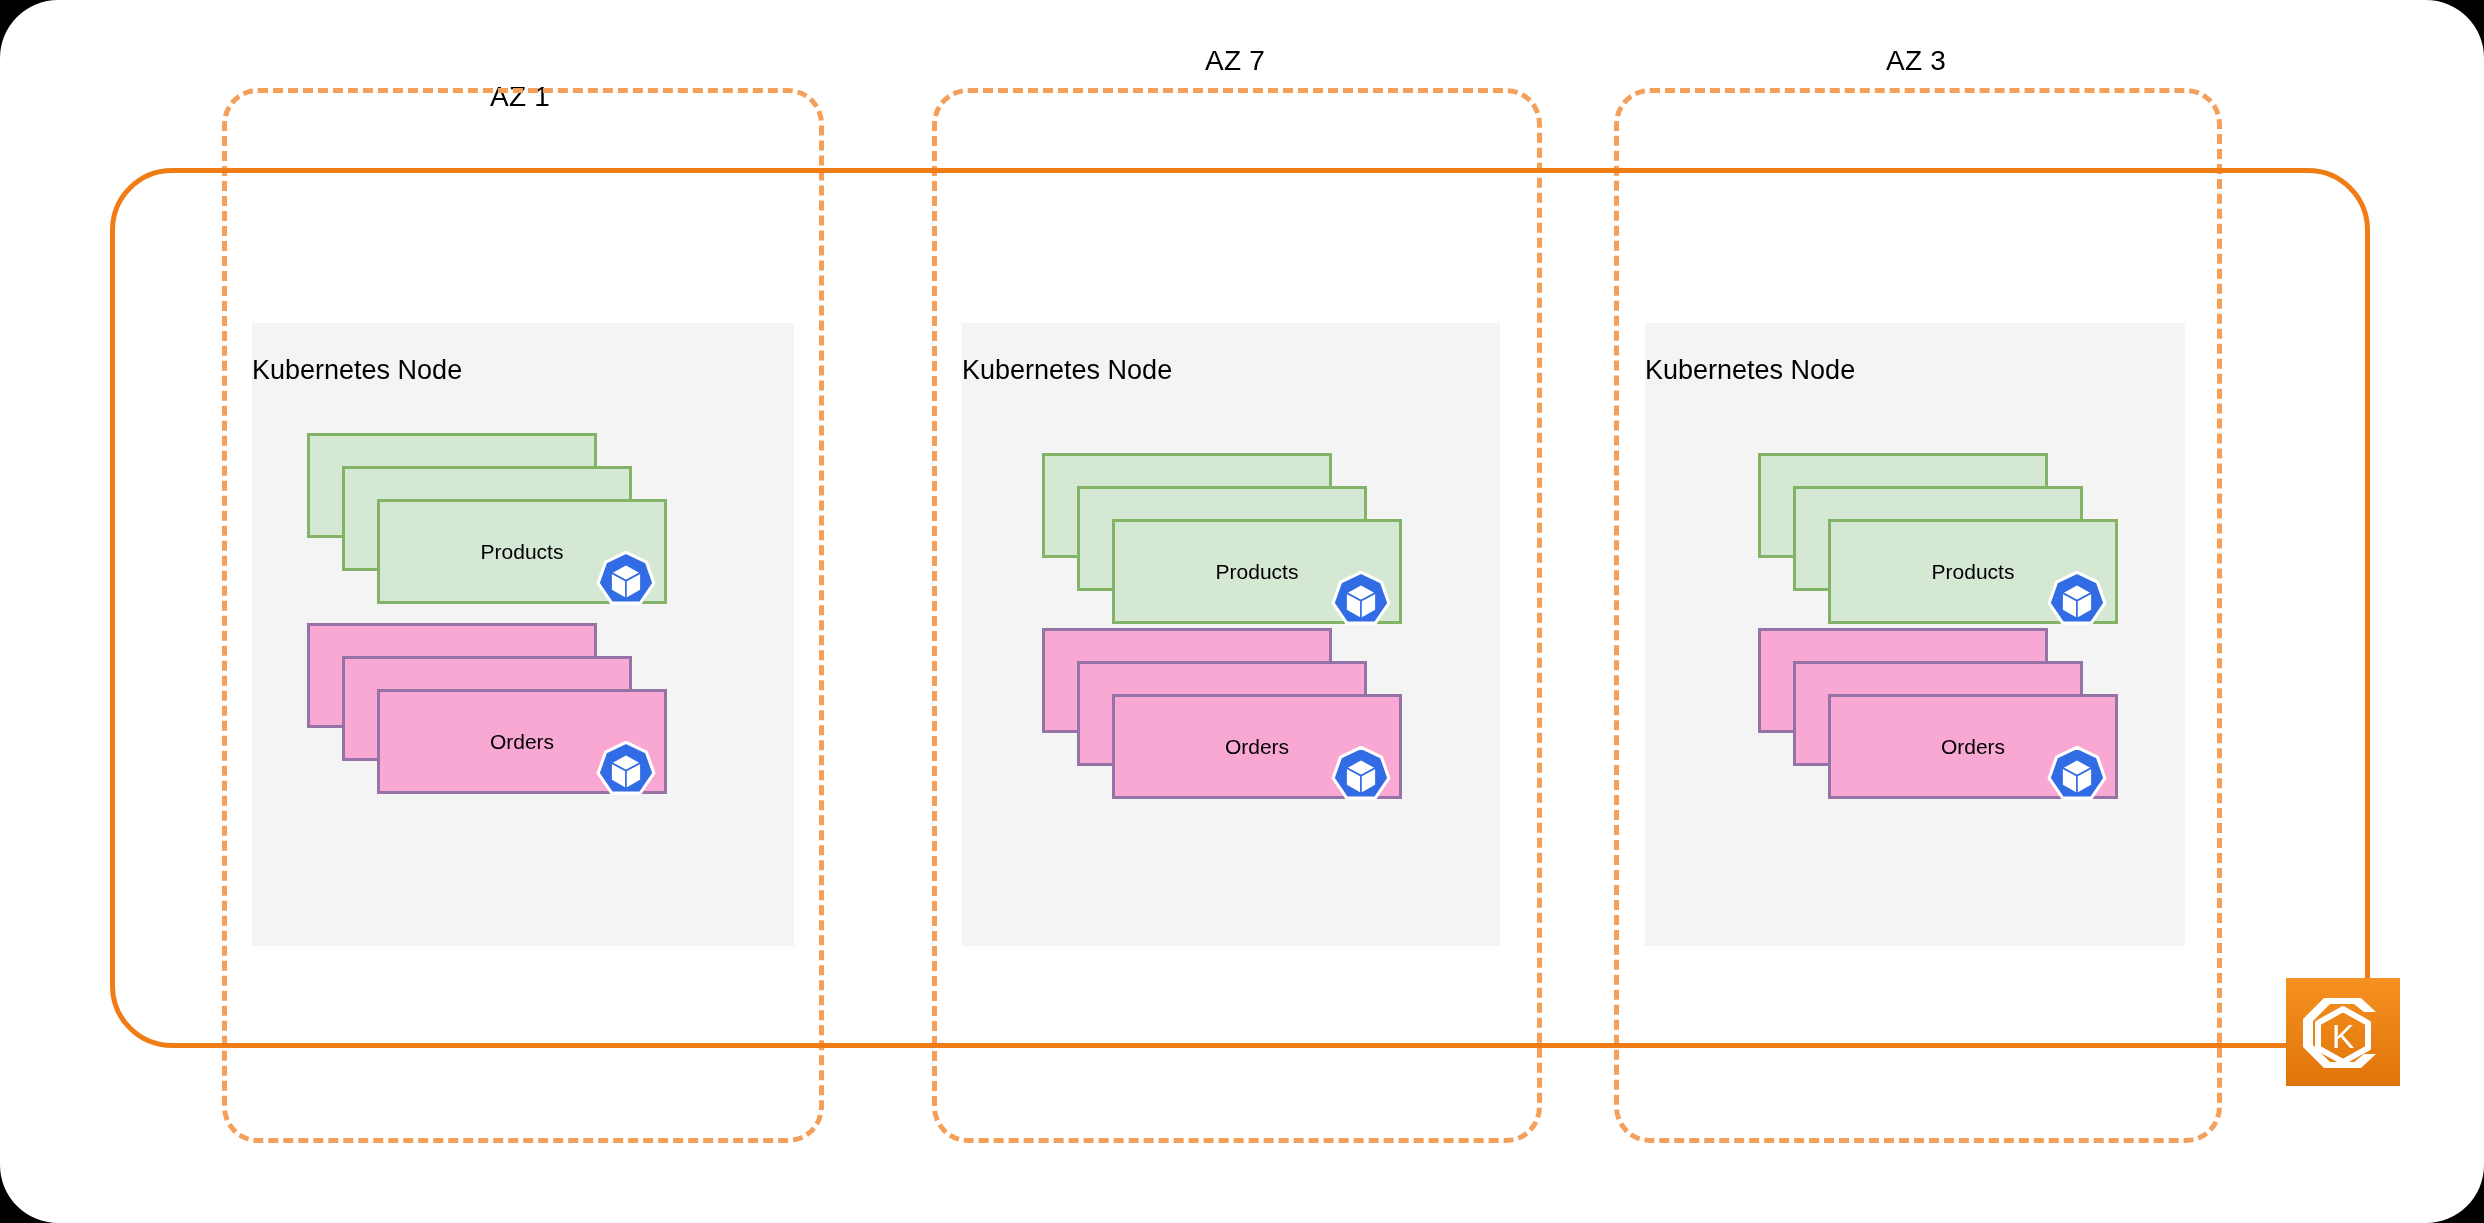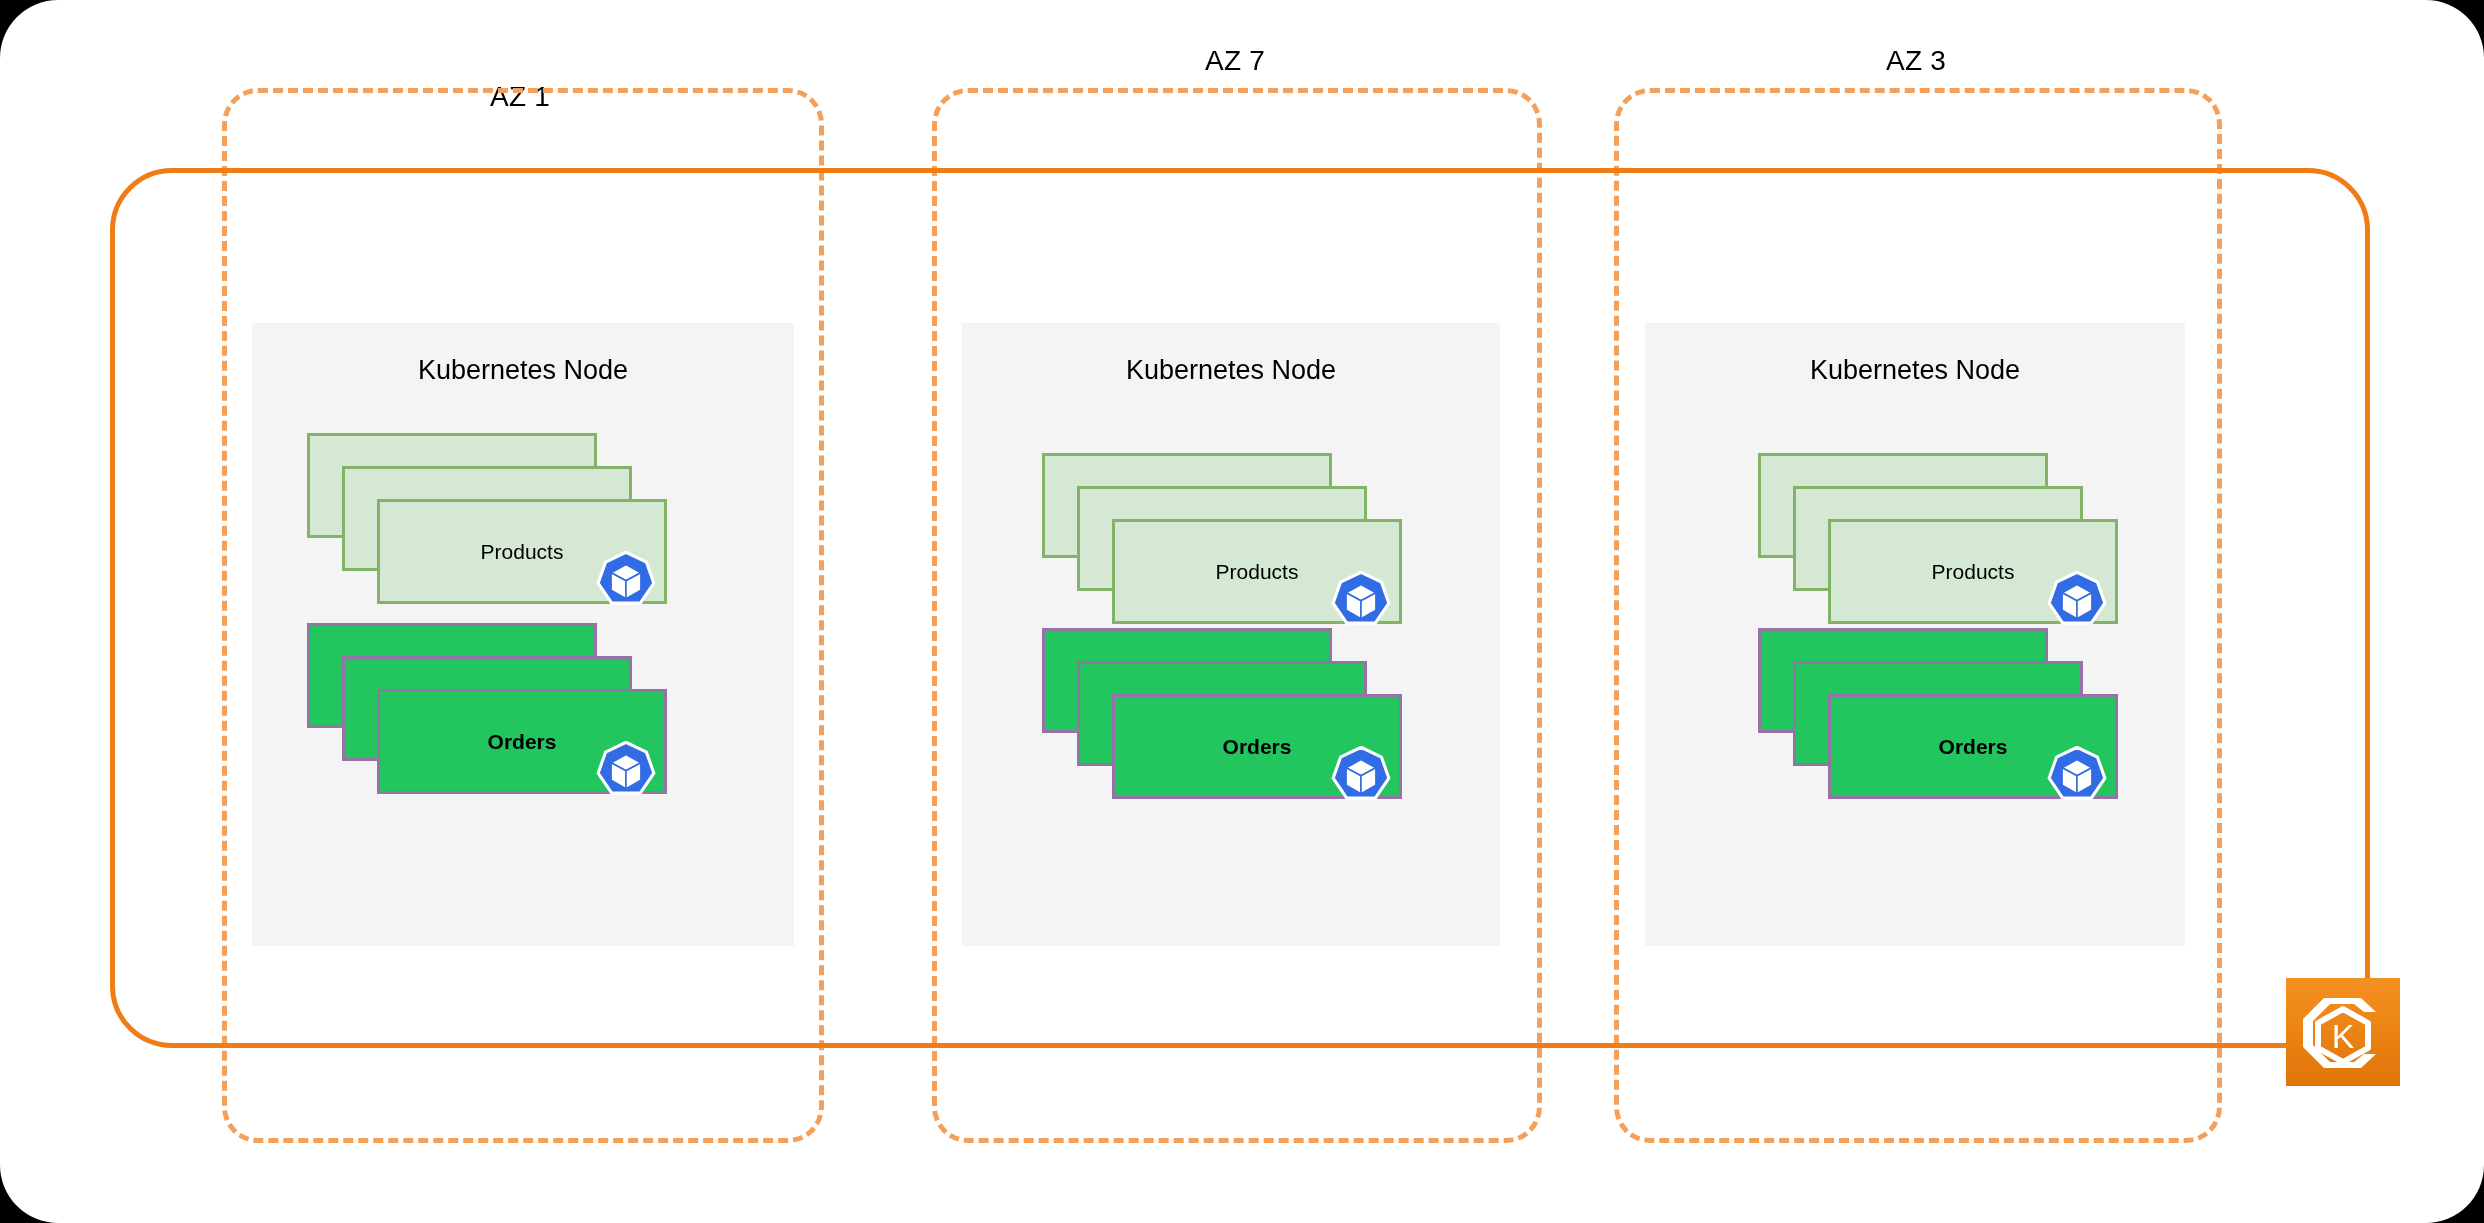--- a/index.html
+++ b/index.html
@@ -48,21 +48,21 @@
   .node-panel {
     position: absolute;
     background: #f4f4f4;
     box-sizing: border-box;
   }
   .node-title {
     position: absolute;
     top: 32px;
     left: 0;
     right: 0;
-    text-align: center;
+    text-align: left;
     font-size: 27px;
     color: #000000;
     white-space: nowrap;
   }
 
   
   .stack {
     position: absolute;
     width: 360px;
     height: 170px;
@@ -84,21 +84,21 @@
     left: 0; right: 0;
     top: 50%;
     transform: translateY(-50%);
     text-align: center;
     font-size: 21px;
     color: #000000;
     white-space: nowrap;
   }
 
   .stack.green .card { background: #d5e8d4; border-color: #82b366; }
-  .stack.purple .card { background: #22c55e; border-color: #9673a6; font-weight: bold; }
+  .stack.purple .card { background: #f9a8d4; border-color: #9673a6; }
 
   
   .pod-badge {
     position: absolute;
     width: 62px;
     height: 62px;
     left: 288px;
     top: 118px;
   }
   .pod-badge svg { display: block; width: 100%; height: 100%; }

